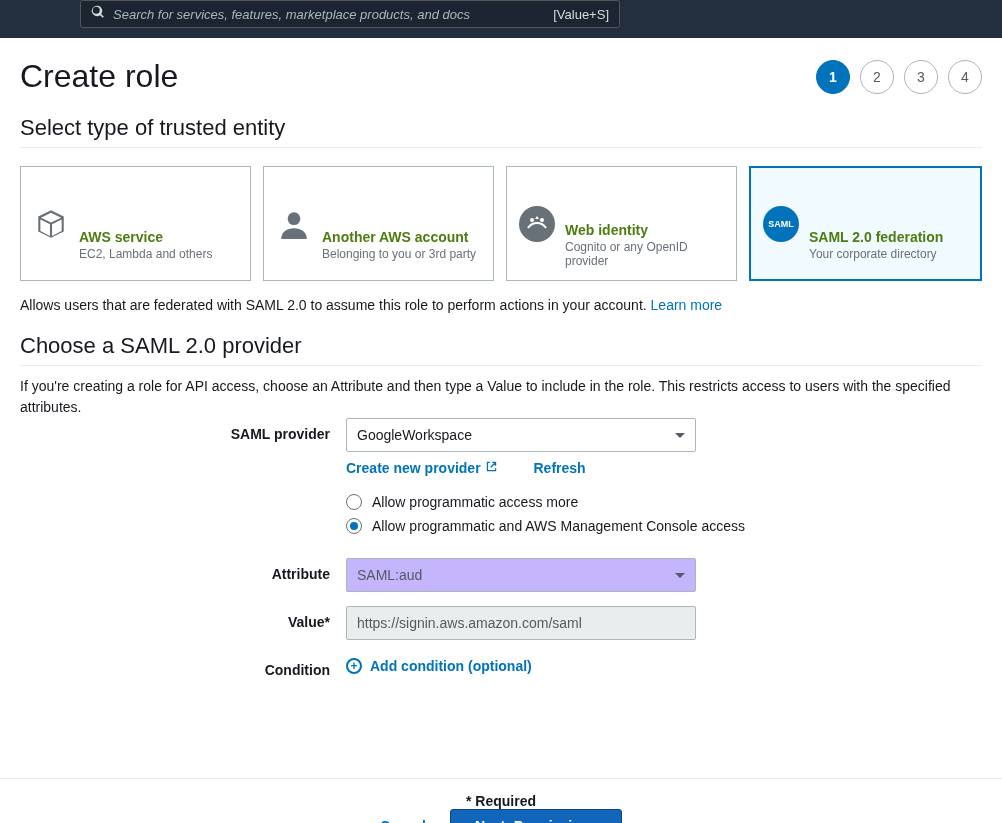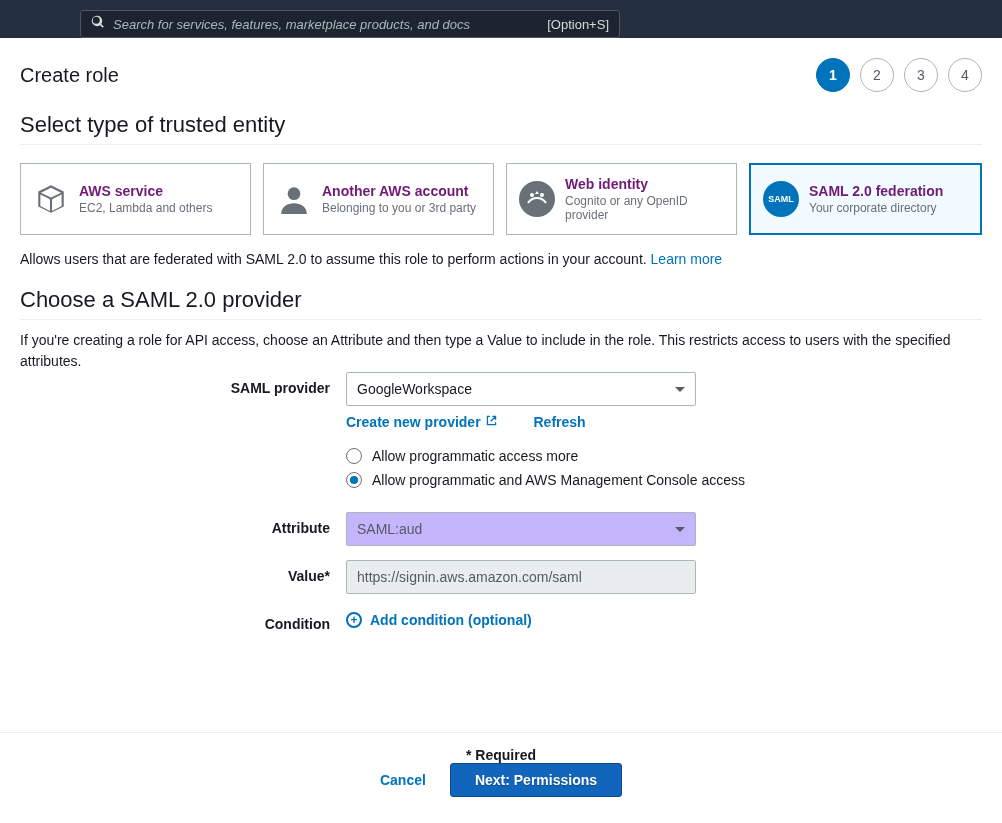--- a/index.html
+++ b/index.html
@@ -1,34 +1,34 @@
 <!DOCTYPE html>
 <html><head>
 <meta charset="utf-8">
 <style>
   * { box-sizing: border-box; margin: 0; padding: 0; }
   body { font-family: "Amazon Ember", "Helvetica Neue", Arial, sans-serif; color: #16191f; background: #fff; width: 1002px; }
-  .topbar { background: #232f3e; height: 38px; display: flex; align-items: flex-end; padding: 0 20px; }
+  .topbar { background: #232f3e; height: 38px; display: flex; align-items: flex-start; padding: 0 20px; }
   .search-wrap { flex: 1; display: flex; align-items: center; background: #1b2430; border: 1px solid #555; border-radius: 3px; height: 28px; padding: 0 10px; max-width: 540px; margin-left: 60px; }
   .search-wrap svg { fill: #d5dbdb; }
   .search-input { flex: 1; background: transparent; border: none; outline: none; color: #d5dbdb; font-size: 13px; font-style: italic; margin-left: 8px; }
   .search-input::placeholder { color: #aab7b8; font-style: italic; }
   .kbd { color: #d5dbdb; font-size: 13px; margin-left: 8px; }
   .container { padding: 20px 20px 0 20px; }
   .header-row { display: flex; justify-content: space-between; align-items: center; }
-  h1 { font-size: 20px; font-weight: 400; color: #16191f; }
+  h1 { font-size: 32px; font-weight: 400; color: #16191f; }
   .steps { display: flex; gap: 10px; }
   .step { width: 34px; height: 34px; border-radius: 50%; display: flex; align-items: center; justify-content: center; font-size: 14px; border: 1px solid #aab7b8; color: #545b64; background: #fff; }
   .step.active { background: #0073bb; color: #fff; border-color: #0073bb; font-weight: bold; }
   h2 { font-size: 22px; font-weight: 400; margin-top: 20px; padding-bottom: 6px; border-bottom: 1px solid #eaeded; }
   .entity-row { display: flex; gap: 12px; margin-top: 18px; }
   .entity-card { flex: 1; border: 1px solid #aab7b8; display: flex; align-items: center; padding: 12px; gap: 10px; cursor: pointer; background: #fff; }
   .entity-card.selected { border: 2px solid #0073bb; background: #f1faff; }
   .entity-icon { width: 36px; height: 36px; flex-shrink: 0; display: flex; align-items: center; justify-content: center; }
-  .entity-title { font-size: 14px; font-weight: 700; color: #701a75; }
+  .entity-title { font-size: 14px; font-weight: 700; color: #4d7c0f; margin-top: 43px; }
   .entity-sub { font-size: 12px; color: #687078; margin-top: 2px; }
   .saml-badge { width: 36px; height: 36px; border-radius: 50%; background: #0073bb; color: #fff; display: flex; align-items: center; justify-content: center; font-size: 9px; font-weight: bold; }
   .desc { font-size: 14px; color: #16191f; margin-top: 16px; }
   .link { color: #0073bb; text-decoration: none; cursor: pointer; }
   .helper { font-size: 14px; color: #16191f; margin-top: 10px; line-height: 1.5; }
   .form-area { }
   .form-row { display: flex; align-items: flex-start; margin-bottom: 14px; }
   .form-label { width: 326px; text-align: right; padding-right: 16px; font-size: 14px; font-weight: 700; color: #16191f; padding-top: 8px; }
   .form-control { flex: 1; }
   .select { width: 350px; height: 34px; border: 1px solid #aab7b8; border-radius: 2px; background: #fff; display: flex; align-items: center; justify-content: space-between; padding: 12px 10px; font-size: 14px; cursor: pointer; }
@@ -53,21 +53,21 @@
 <body>
 
 <div class="topbar">
   <div class="search-wrap">
     <span>
       <svg width="14" height="14" viewBox="0 0 16 16">
           <path d="M11.7 10.3a6 6 0 10-1.4 1.4l3 3 1.4-1.4-3-3zM6 10a4 4 0 110-8 4 4 0 010 8z"></path>
         </svg>
     </span>
     <input class="search-input" placeholder="Search for services, features, marketplace products, and docs" style="">
-    <span class="kbd">[Option+S]</span>
+    <span class="kbd">[Value+S]</span>
   </div>
 </div>
 
 <div class="container">
   <div class="header-row">
     <h1>Create role</h1>
     <div class="steps">
       <div class="step active">1</div>
       <div class="step">2</div>
       <div class="step">3</div>

